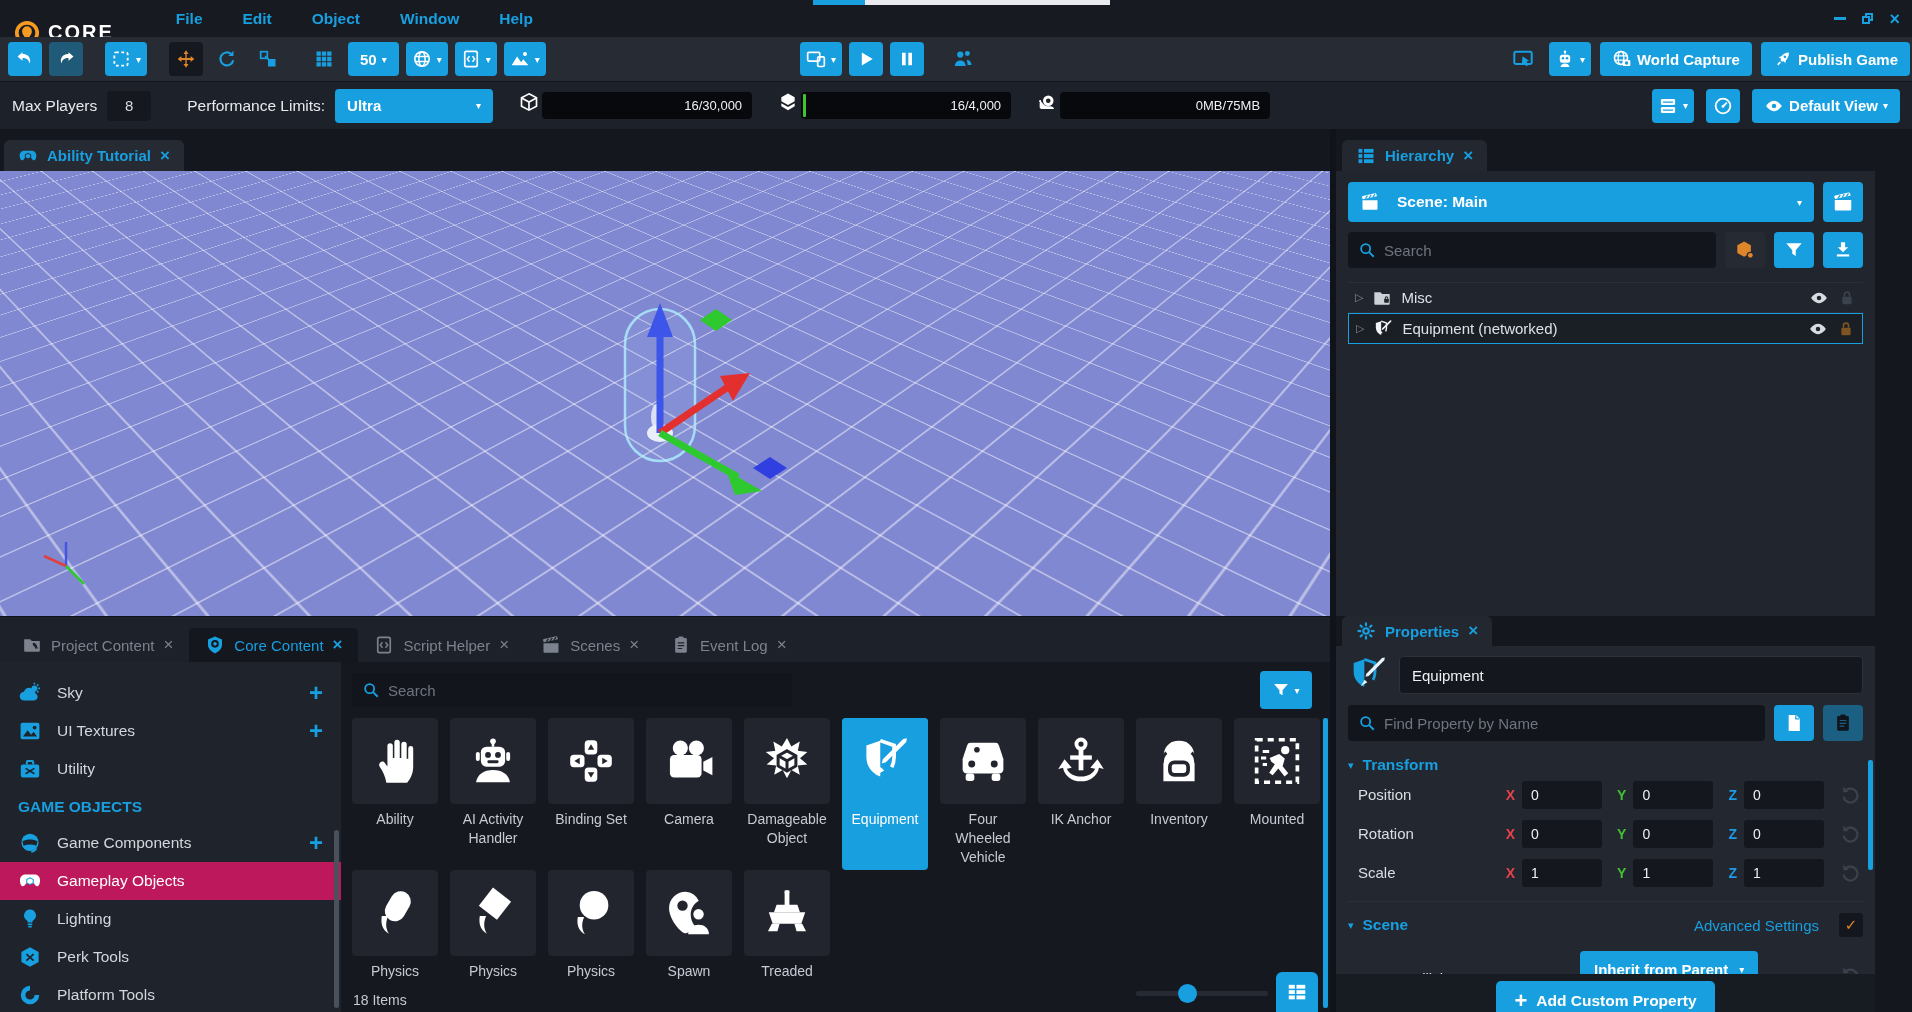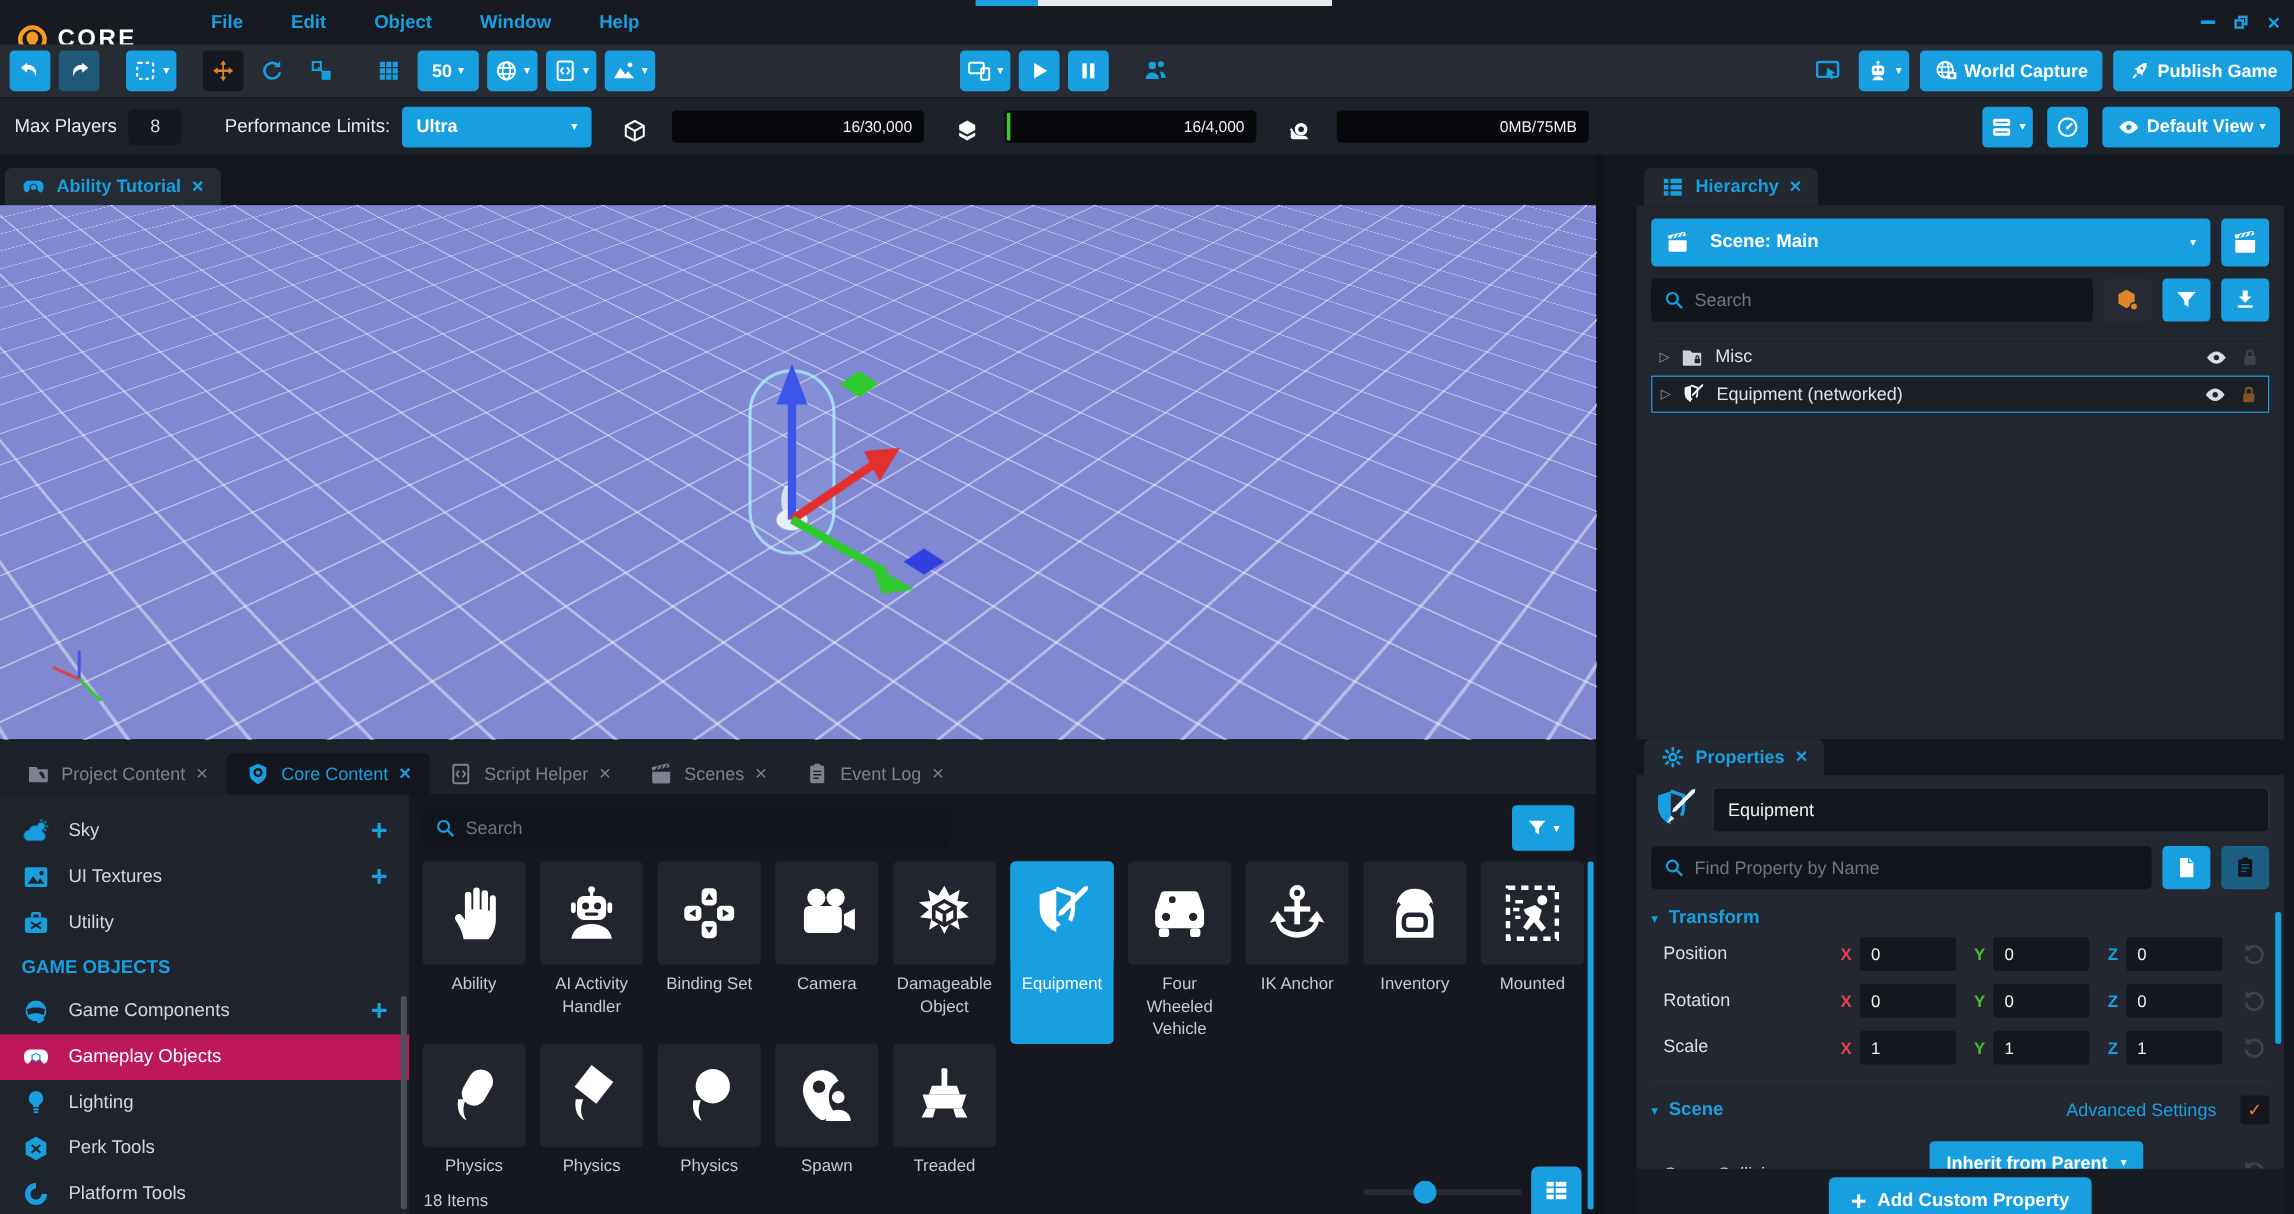--- a/index.html
+++ b/index.html
@@ -35,30 +35,30 @@
   .tb-center { position:absolute; left:800px; display:flex; gap:7px; align-items:center; }
   .tb-right { margin-left:auto; display:flex; gap:9px; align-items:center; padding-right:2px; }
   .tbtn.txt { padding:0 12px; font-size:15px; }
   .sep8 { width:8px; }
 
   
   .perfbar { height:48px; background:#1d2129; border-top:1px solid #14171e; display:flex; align-items:center; padding:0 12px; gap:10px; }
   .pb-label { color:#e8eaee; font-size:15.5px; }
   .pb-value { width:44px; height:30px; background:#15181f; border-radius:4px; display:flex; align-items:center; justify-content:center; color:#d8dce2; }
   .ultra-btn { width:158px; height:34px; background:#189fe0; border-radius:4px; display:flex; align-items:center; justify-content:space-between; padding:0 12px; color:#fff; font-weight:bold; }
-  .meter-group { display:flex; align-items:flex-end; gap:21px; margin-left:16px; color:#fff; }
+  .meter-group { display:flex; align-items:flex-start; gap:3px; margin-left:16px; color:#fff; }
   .meter { position:relative; width:210px; height:27px; background:#07090d; border-radius:4px; display:flex; align-items:center; justify-content:flex-end; padding-right:10px; font-size:13px; color:#eef0f3; }
   .meter .mfill { position:absolute; left:2px; top:2px; bottom:2px; width:3px; background:#3ec52f; border-radius:1px; }
   .pb-right { margin-left:auto; display:flex; gap:12px; align-items:center; }
 
   
   .main { display:flex; height:883px; }
   .gutter { width:6px; background:#10131a; }
   .left-col { width:1330px; display:flex; flex-direction:column; }
-  .right-col { width:539px; display:flex; flex-direction:column; background:#23272f;margin-left:28px; }
+  .right-col { width:539px; display:flex; flex-direction:column; background:#23272f; }
 
   .doc-strip { height:42px; background:#14171e; display:flex; align-items:flex-end; padding-left:4px; }
   .doc-tab { height:31px; background:#262a33; border-radius:6px 6px 0 0; display:flex; align-items:center; gap:9px; padding:0 14px; color:#189fe0; font-weight:600; --cut:#262a33; }
   .tab-x { color:#189fe0; font-size:17px; font-weight:bold; }
 
   
   .viewport { flex:1; position:relative; background:#8188d2; overflow:hidden; }
   .vp-plane { position:absolute; left:-100%; top:-200%; width:300%; height:500%;
     background-image:linear-gradient(rgba(255,255,255,.45) 2px, transparent 2px),
                      linear-gradient(90deg, rgba(255,255,255,.45) 2px, transparent 2px);

